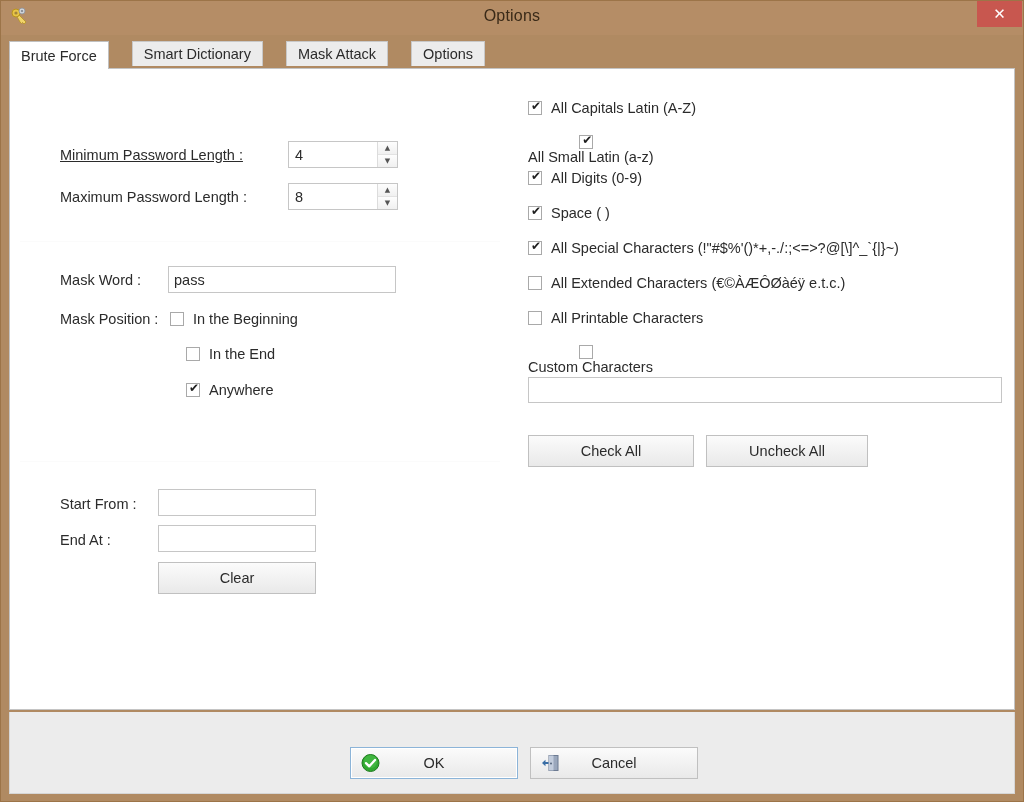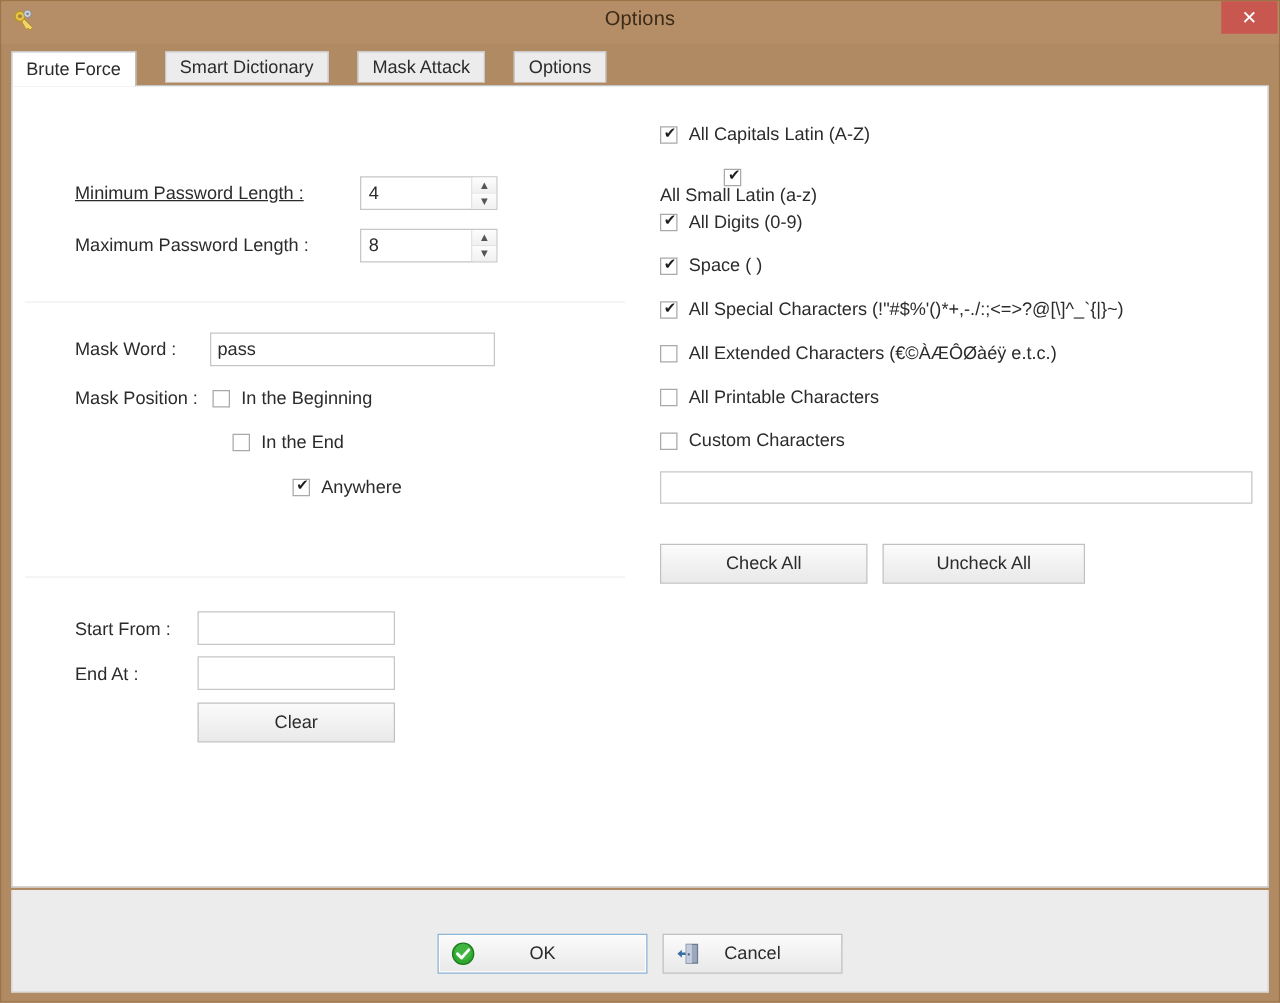--- a/index.html
+++ b/index.html
@@ -263,21 +263,21 @@
     <div class="lbl" style="left:50px; top:242px;">Mask Position :</div>
 
     <div class="cbrow" style="left:160px; top:242px;">
       <span class="cbox"></span>
       <span class="cblabel">In the Beginning</span>
     </div>
     <div class="cbrow" style="left:176px; top:277px;">
       <span class="cbox"></span>
       <span class="cblabel">In the End</span>
     </div>
-    <div class="cbrow" style="left:176px; top:313px;margin-left:48px;">
+    <div class="cbrow" style="left:176px; top:313px;">
       <span class="cbox checked"></span>
       <span class="cblabel">Anywhere</span>
     </div>
 
     <div class="sep" style="left:10px; top:392px; width:480px;"></div>
 
     <div class="lbl" style="left:50px; top:427px;">Start From :</div>
     <div class="txtbox" style="left:148px; top:420px; width:158px; height:27px;">
       <span></span>
     </div>
@@ -312,21 +312,21 @@
       <span class="cblabel">All Special Characters (!"#$%'()*+,-./:;&lt;=&gt;?@[\]^_`{|}~)</span>
     </div>
     <div class="cbrow" style="left:518px; top:206px;">
       <span class="cbox"></span>
       <span class="cblabel">All Extended Characters (€©ÀÆÔØàéÿ e.t.c.)</span>
     </div>
     <div class="cbrow" style="left:518px; top:241px;">
       <span class="cbox"></span>
       <span class="cblabel">All Printable Characters</span>
     </div>
-    <div class="cbrow" style="left:518px; top:276px;">
+    <div class="cbrow" style="left:518px; top:276px;flex-direction:column;">
       <span class="cbox"></span>
       <span class="cblabel">Custom Characters</span>
     </div>
 
     <div class="txtbox" style="left:518px; top:308px; width:474px; height:26px;">
       <span></span>
     </div>
 
     <div class="btn" style="left:518px; top:366px; width:166px; height:32px;">
       <span>Check All</span>
@@ -343,21 +343,21 @@
       <span class="bicon">
         <svg width="19" height="19" viewBox="0 0 19 19">
           <circle cx="9.5" cy="9.5" r="8.5" fill="#2fa82f" stroke="#1d7a1d" stroke-width="1"></circle>
           <circle cx="9.5" cy="8" r="6.6" fill="#4fc14f" opacity=".55"></circle>
           <path d="M5 9.6 L8.3 12.8 L14 6.4" stroke="#ffffff" stroke-width="2.3" fill="none" stroke-linecap="round" stroke-linejoin="round"></path>
         </svg>
       </span>
       <span>OK</span>
     </div>
 
-    <div class="btn" style="left:520px; top:35px; width:144px; height:32px;">
+    <div class="btn" style="left:520px; top:35px; width:168px; height:32px;">
       <span class="bicon">
         <svg width="19" height="19" viewBox="0 0 19 19">
           <rect x="8" y="2" width="9" height="15" fill="#9aa7bc" stroke="#6d7b92" stroke-width="1"></rect>
           <rect x="8" y="2" width="4.5" height="15" fill="#c3cddd"></rect>
           <path d="M7.5 9.5 L2 9.5" stroke="#3a6ea5" stroke-width="2"></path>
           <path d="M4.5 6.3 L1 9.5 L4.5 12.7 Z" fill="#3a6ea5"></path>
           <circle cx="10" cy="10" r="0.9" fill="#4a5a72"></circle>
         </svg>
       </span>
       <span>Cancel</span>

